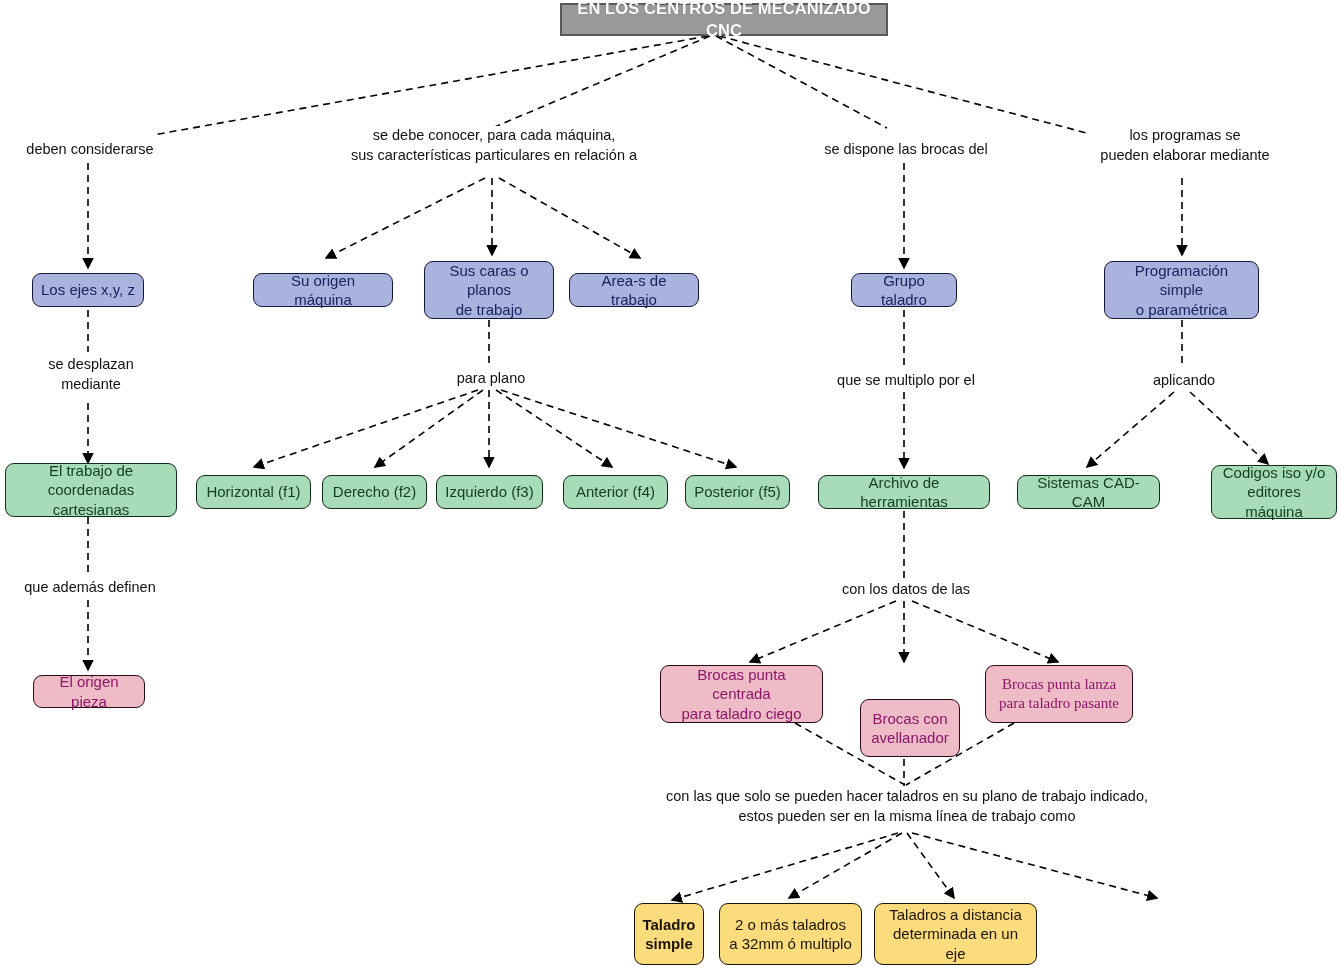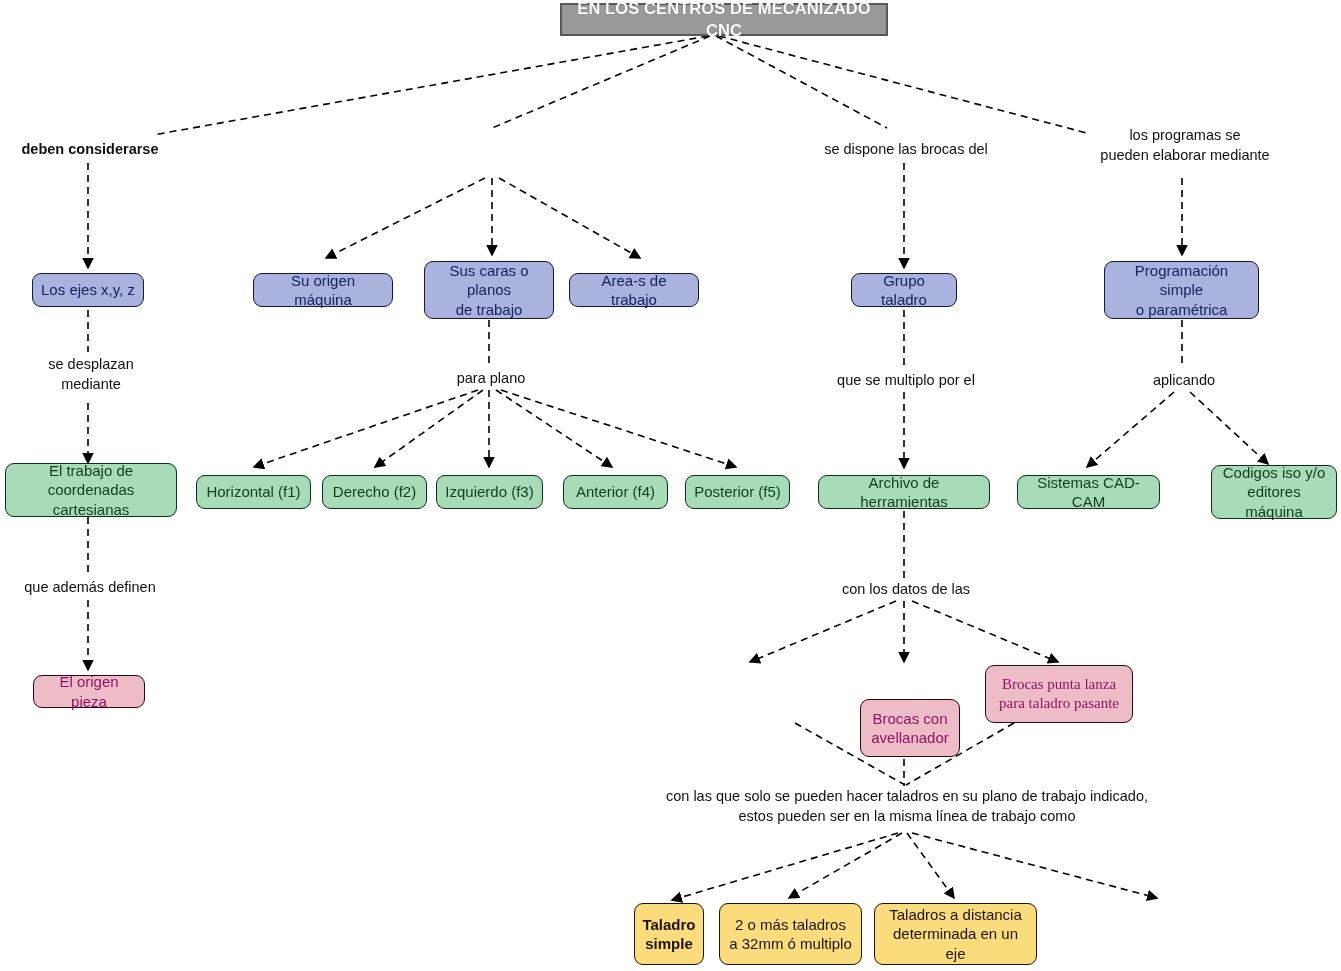--- a/index.html
+++ b/index.html
@@ -192,39 +192,43 @@
 
   <div class="node green" style="left:818px; top:475px; width:172px; height:34px;">Archivo de herramientas</div>
 
   <div class="node green" style="left:1017px; top:475px; width:143px; height:34px;">Sistemas CAD-CAM</div>
 
   <div class="node green" style="left:1211px; top:465px; width:126px; height:54px;">Codigos iso y/o
 editores máquina</div>
 
   <div class="node pink" style="left:33px; top:675px; width:112px; height:33px;">El origen pieza</div>
 
+  <div class="node pink" style="left:660px; top:665px; width:163px; height:58px;">Brocas punta centrada
+para taladro ciego</div>
 
   <div class="node pink" style="left:860px; top:665px; width:100px; height:58px;margin-top:34px;">Brocas con
 avellanador</div>
 
   <div class="node pink" style="left:985px; top:665px; width:148px; height:58px;font-family:Liberation Serif, serif;">Brocas punta lanza
 para taladro pasante</div>
 
   <div class="node yellow" style="left:634px; top:903px; width:70px; height:62px;font-weight:bold;">Taladro
 simple</div>
 
   <div class="node yellow" style="left:719px; top:903px; width:143px; height:62px;">2 o más taladros
 a 32mm ó multiplo</div>
 
   <div class="node yellow" style="left:874px; top:903px; width:163px; height:62px;">Taladros a distancia
 determinada en un eje</div>
 
 
-  <div class="edge-label" style="left:18px; top:140px; width:140px;font-weight:bold;">deben considerarse</div>
-
+  <div class="edge-label" style="left:18px; top:140px; width:140px;">deben considerarse</div>
+
+  <div class="edge-label" style="left:332px; top:126px; width:320px;">se debe conocer, para cada máquina,
+sus características particulares en relación a</div>
 
   <div class="edge-label" style="left:814px; top:140px; width:180px;">se dispone las brocas del</div>
 
   <div class="edge-label" style="left:1087px; top:126px; width:192px;">los programas se
 pueden elaborar mediante</div>
 
   <div class="edge-label" style="left:23px; top:355px; width:132px;">se desplazan
 mediante</div>
 
   <div class="edge-label" style="left:434px; top:369px; width:110px;">para plano</div>

